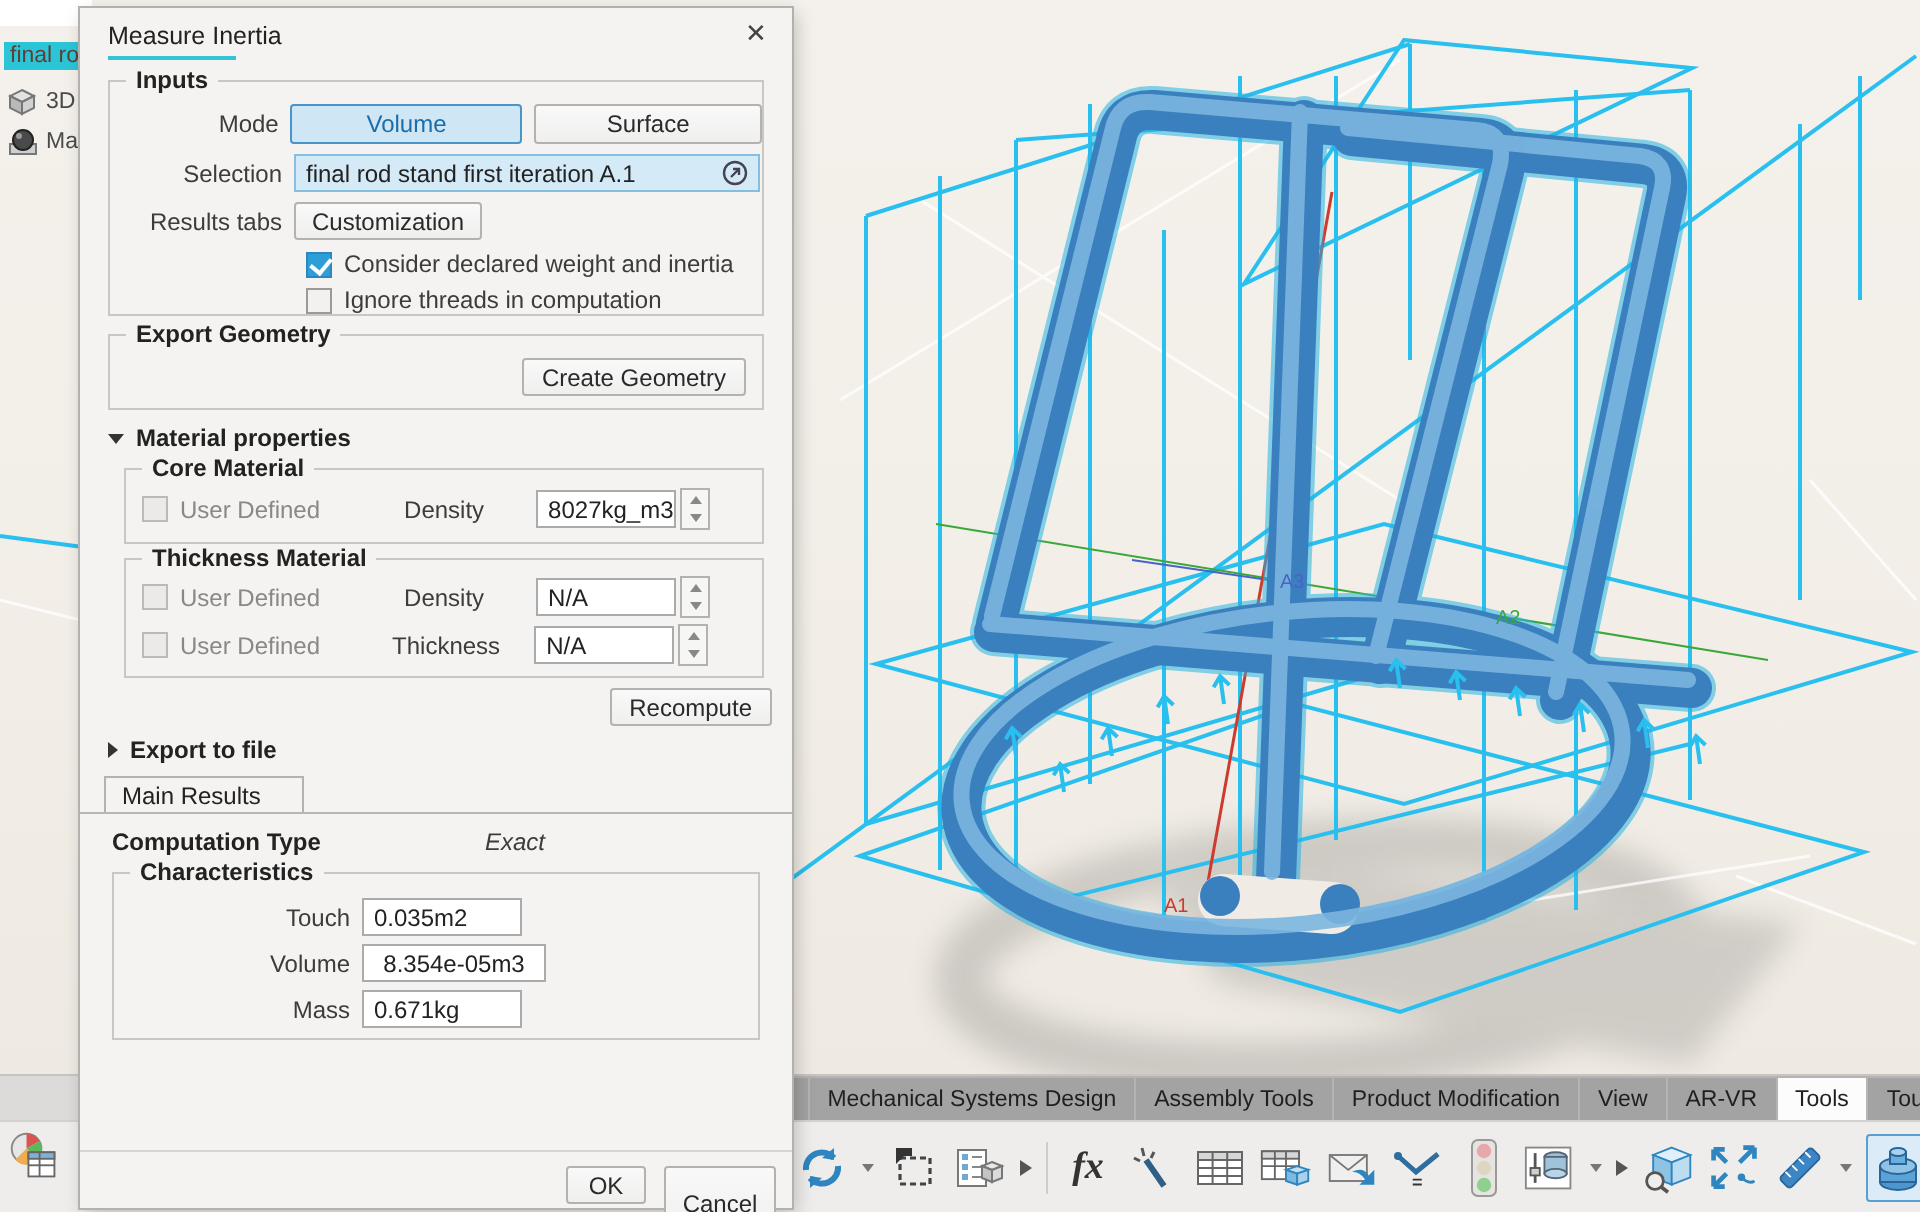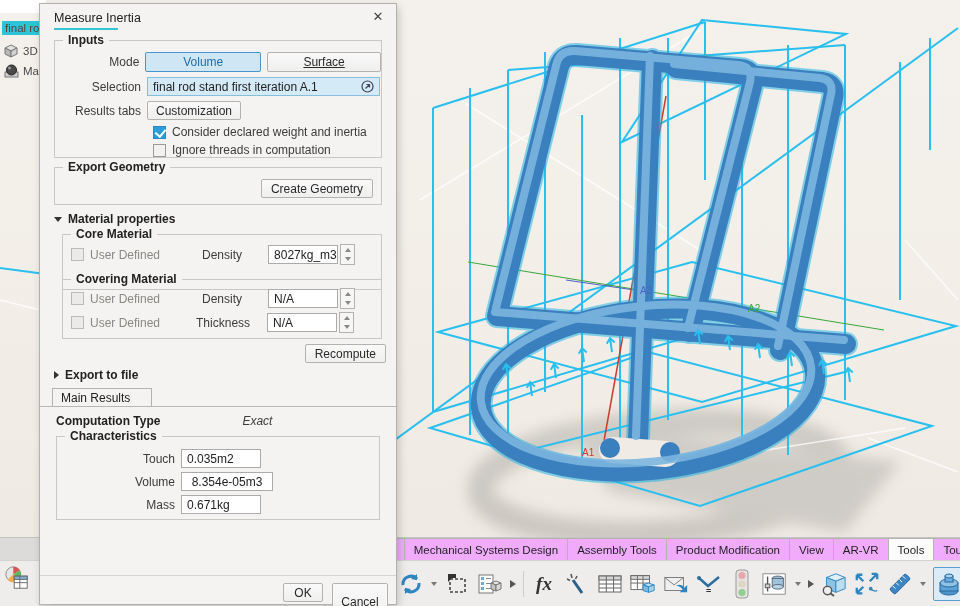--- a/index.html
+++ b/index.html
@@ -13,21 +13,21 @@
 
   
   .tree { position:absolute; left:0; top:0; width:60px; z-index:3; }
   .topstrip { position:absolute; left:0; top:0; width:46px; height:13px; background:#fff; }
   .tree-row { position:absolute; display:flex; align-items:center; gap:4px; height:18px; font-size:11.5px; color:#4a4a4a; white-space:nowrap; }
   .tree-sel { background:#2cc5d8; color:#5d3f35; padding:1px 3px; font-size:11.5px; }
 
   
   .tabbar { position:absolute; left:0; top:537px; width:960px; height:23px; background:#dcdbd9; border-top:1px solid #c7c5c2; z-index:1; }
   .tabs { position:absolute; left:338px; top:0; height:23px; display:flex; }
-  .tab { display:flex; align-items:center; padding:0 9px; height:23px; background:#f0abfc; border:1px solid #b6b4b1; border-bottom:none; margin-right:-1px; font-size:11.5px; color:#1f1f1f; white-space:nowrap; }
+  .tab { display:flex; align-items:center; padding:0 9px; height:23px; background:#a3a3a3; border:1px solid #b6b4b1; border-bottom:none; margin-right:-1px; font-size:11.5px; color:#1f1f1f; white-space:nowrap; }
   .tab.active { background:#fcfcfc; }
   .toolstrip { position:absolute; left:0; top:560px; width:960px; height:46px; background:#eeedeb; border-top:1px solid #d4d2cf; z-index:1; }
   .tools { position:absolute; left:398px; top:0; height:46px; display:flex; align-items:center; gap:7px; }
   .tbi { display:flex; align-items:center; justify-content:center; width:26px; height:30px; }
   .tbi svg { display:block; }
   .fx { font-family:"Liberation Serif", serif; font-style:italic; font-weight:bold; font-size:19px; color:#333; }
   .caret { width:0; height:0; border-left:3.5px solid transparent; border-right:3.5px solid transparent; border-top:4px solid #777; }
   .flyout { width:0; height:0; border-top:4.5px solid transparent; border-bottom:4.5px solid transparent; border-left:6px solid #555; }
   .vsep { width:1px; height:26px; background:#cfcdca; }
   .tbi.active-tool { border:1.5px solid #58a0d2; background:#dbecf8; border-radius:2px; width:32px; height:34px; }
@@ -414,21 +414,21 @@
     <div class="dlg-underline"></div>
     <div class="dlg-close">✕</div>
 
     <div class="grp" style="left:14px; top:36px; width:328px; height:118px;">
       <span class="grp-t">Inputs</span>
       <div class="row" style="left:0; top:11px; width:100%;">
         <span class="lbl" style="width:92px; text-align:right; padding-right:6px;">Mode</span>
         <div class="btn sel" style="width:118px; height:20px; background:#cfe6f5; border-color:#4795c9; color:#1c6ea9;">
             <span>Volume</span>
           </div>
-        <div class="btn" style="width:116px; height:20px; margin-left:6px;text-decoration:underline;">
+        <div class="btn" style="width:116px; height:20px; margin-left:6px;">
             <span>Surface</span>
           </div>
       </div>
       <div class="row" style="left:0; top:36px; width:100%;">
         <span class="lbl" style="width:92px; text-align:right; padding-right:6px;">Selection</span>
         <div class="field blue" style="width:233px;">
           <span>final rod stand first iteration A.1</span>
           <svg class="circ-arrow" width="13" height="13" viewBox="0 0 13 13">
               <circle cx="6.5" cy="6.5" r="5.5" fill="none" stroke="#445" stroke-width="1.2"></circle>
               <path d="M4.5 8.5 L8.5 4.5 M5.5 4.5 h3 v3" fill="none" stroke="#445" stroke-width="1.2"></path>
@@ -456,38 +456,38 @@
       <div class="btn" style="position:absolute; right:8px; bottom:6px; height:19px; padding:0 9px;">
           <span>Create Geometry</span>
         </div>
     </div>
 
     <div class="hdr" style="left:14px; top:208px;">
       <span class="tri-d"></span>
       <span>Material properties</span>
     </div>
 
-    <div class="grp" style="left:22px; top:230px; width:320px; height:56px;">
+    <div class="grp" style="left:22px; top:230px; width:320px; height:38px;">
       <span class="grp-t">Core Material</span>
       <div class="row" style="left:8px; top:9px; width:304px;">
         <span class="cb dim"></span>
         <span class="lbl" style="margin-left:6px; color:#8a8884;">User Defined</span>
         <span class="lbl" style="margin-left:42px;">Density</span>
         <div class="field" style="width:70px; margin-left:26px;">
             <span>8027kg_m3</span>
           </div>
         <span class="spin">
             <i class="up"></i>
             <i class="dn"></i>
           </span>
       </div>
     </div>
 
     <div class="grp" style="left:22px; top:275px; width:320px; height:60px;">
-      <span class="grp-t">Covering Material</span>
+      <span class="grp-t">Thickness Material</span>
       <div class="row" style="left:8px; top:8px; width:304px;">
         <span class="cb dim"></span>
         <span class="lbl" style="margin-left:6px; color:#8a8884;">User Defined</span>
         <span class="lbl" style="margin-left:42px;">Density</span>
         <div class="field" style="width:70px; margin-left:26px;">
             <span>N/A</span>
           </div>
         <span class="spin">
             <i class="up"></i>
             <i class="dn"></i>

